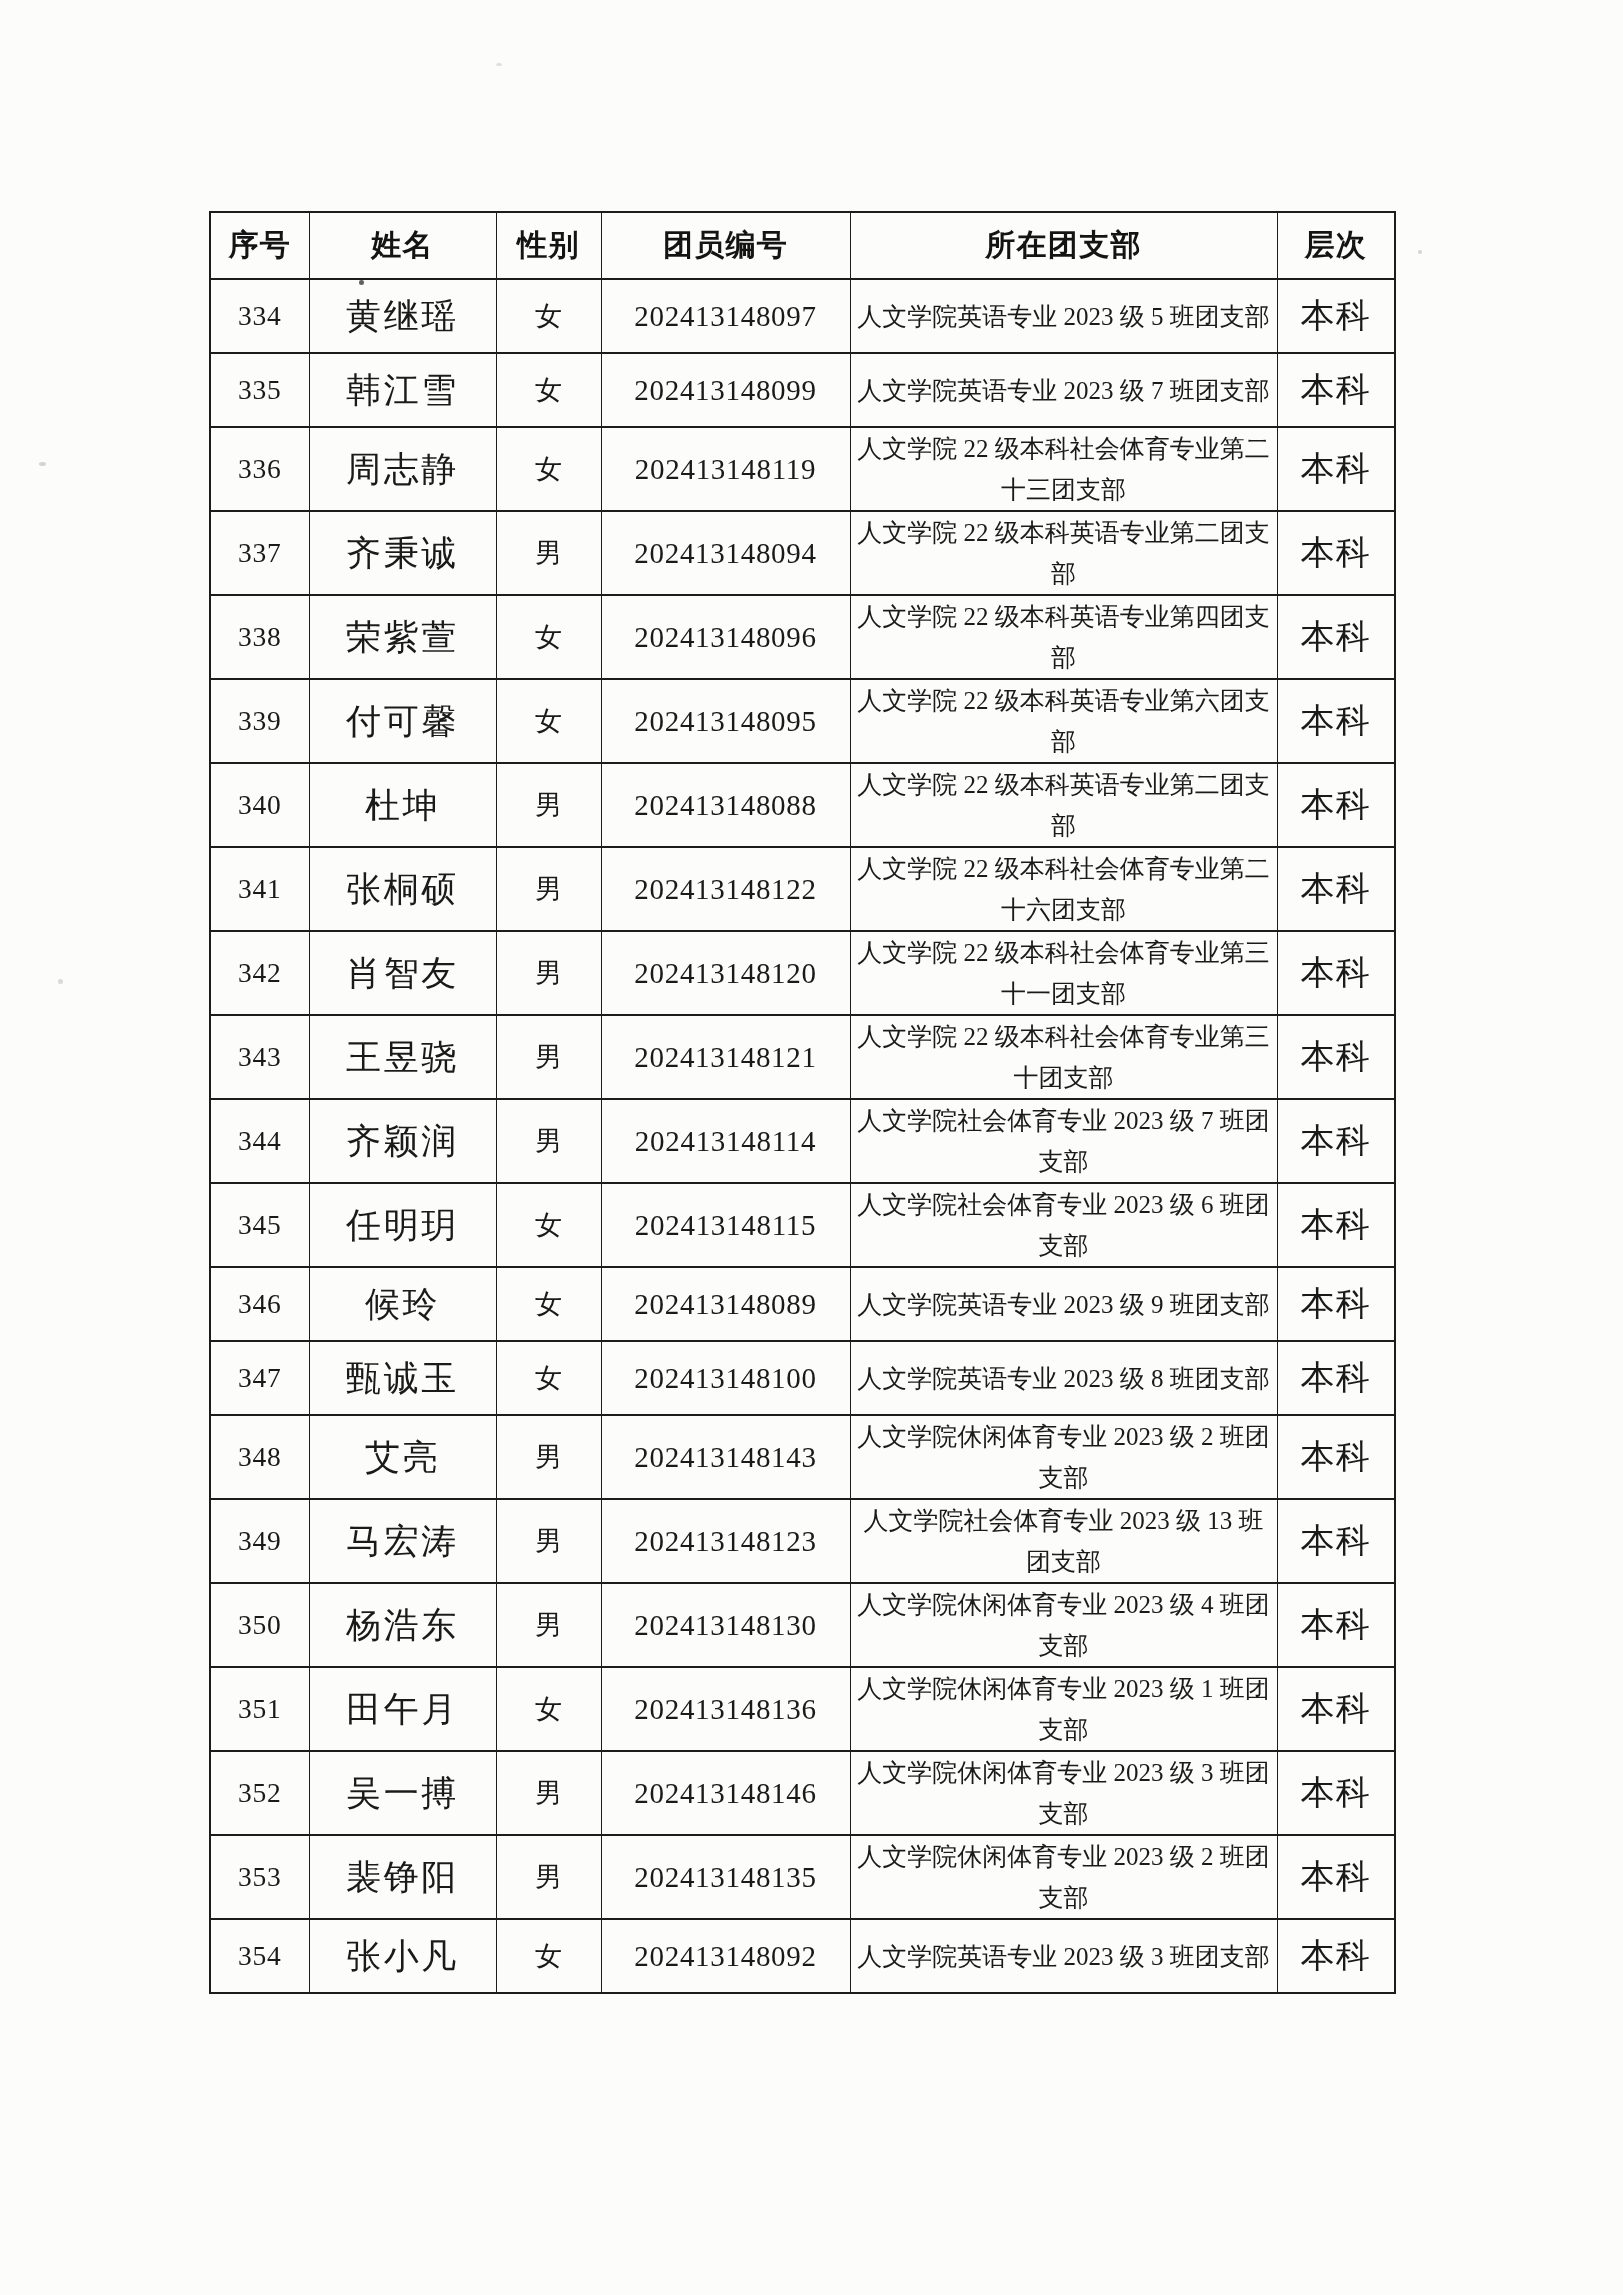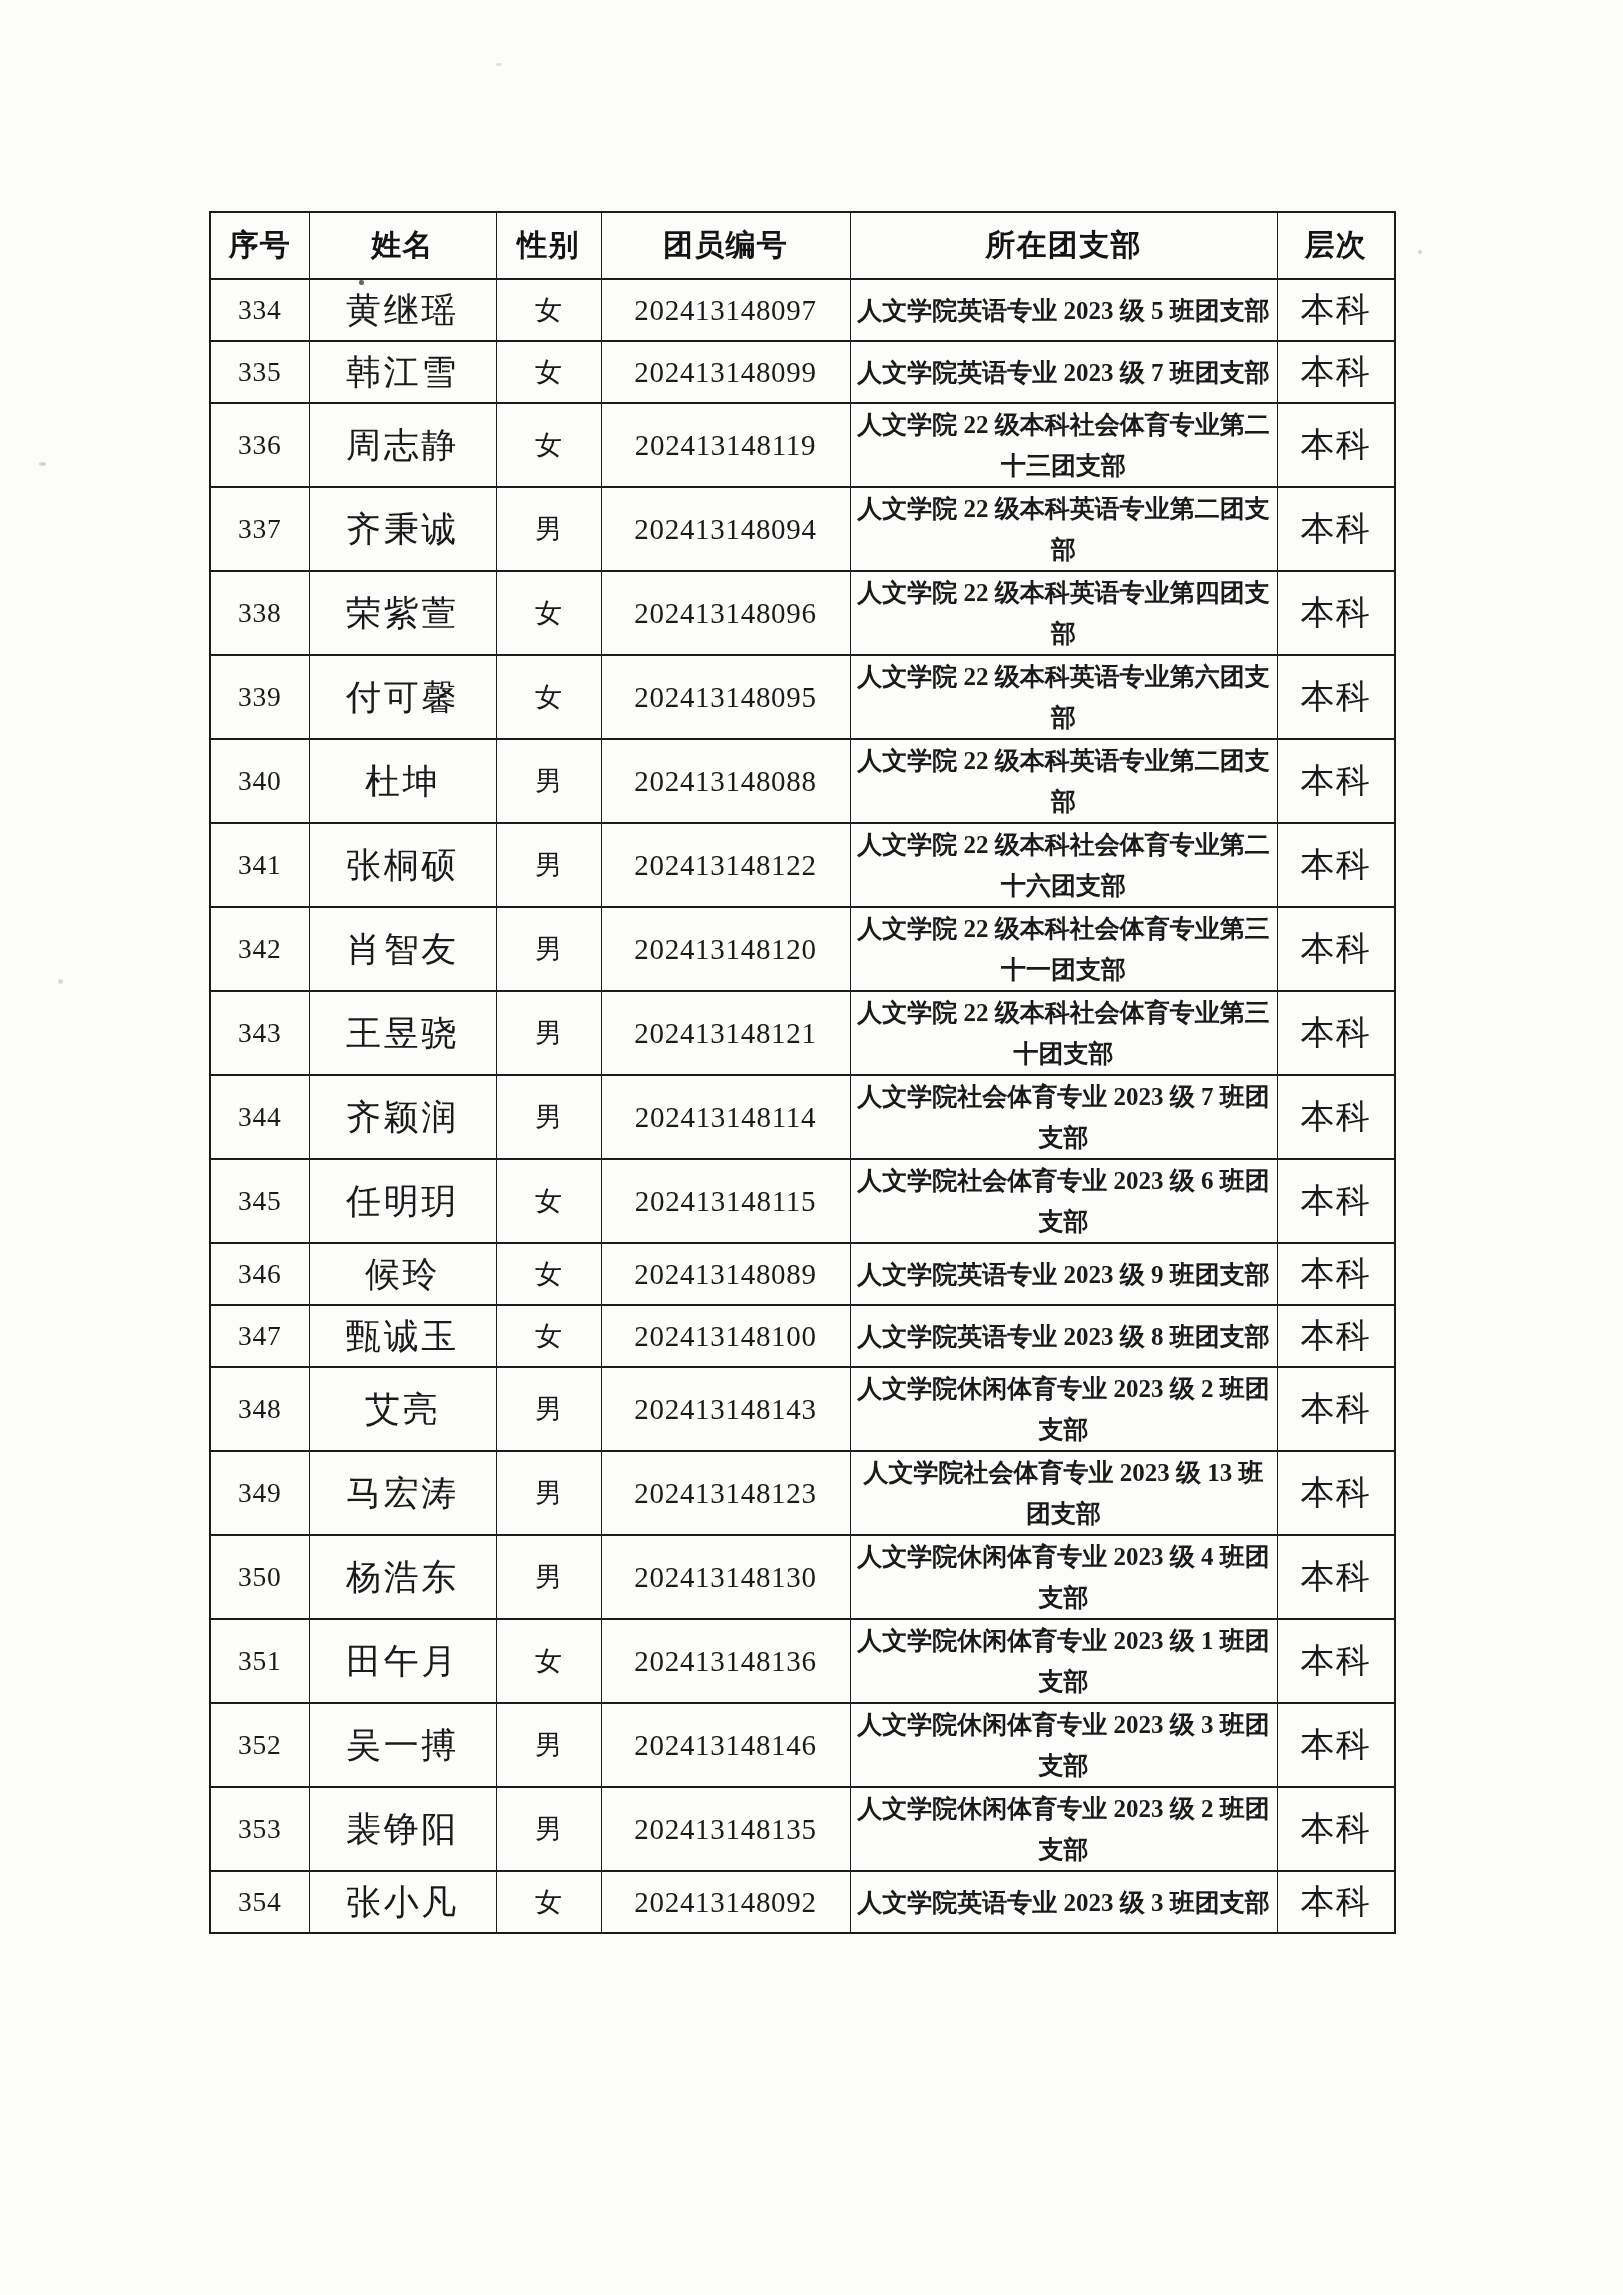--- a/index.html
+++ b/index.html
@@ -62,21 +62,21 @@
   col.c-branch { width: 427px; }
   col.c-level  { width: 118px; }
 
   thead th {
     height: 65px;
     font-size: 30px;
     font-weight: 700;
     letter-spacing: 1.3px;
     color: #141414;
   }
-  tbody tr { height: 62px; }
+  tbody tr { height: 74px; }
 
   td.col-no {
     font-size: 27.5px;
     letter-spacing: 0.7px;
   }
   td.col-name {
     font-size: 35px;
     letter-spacing: 2.6px;
   }
   td.col-gender {
@@ -84,21 +84,20 @@
   }
   td.col-member_id {
     font-size: 29px;
     letter-spacing: 0.7px;
     font-family: "Liberation Serif", "DejaVu Serif", serif;
   }
   td.col-branch {
     font-size: 25px;
     line-height: 41px;
     padding: 2.6px 17px;
-    font-weight: bold;
   }
   td.col-level {
     font-size: 34px;
     letter-spacing: 1.3px;
   }
 </style>
 </head>
 <body>
 
 <div class="page">

